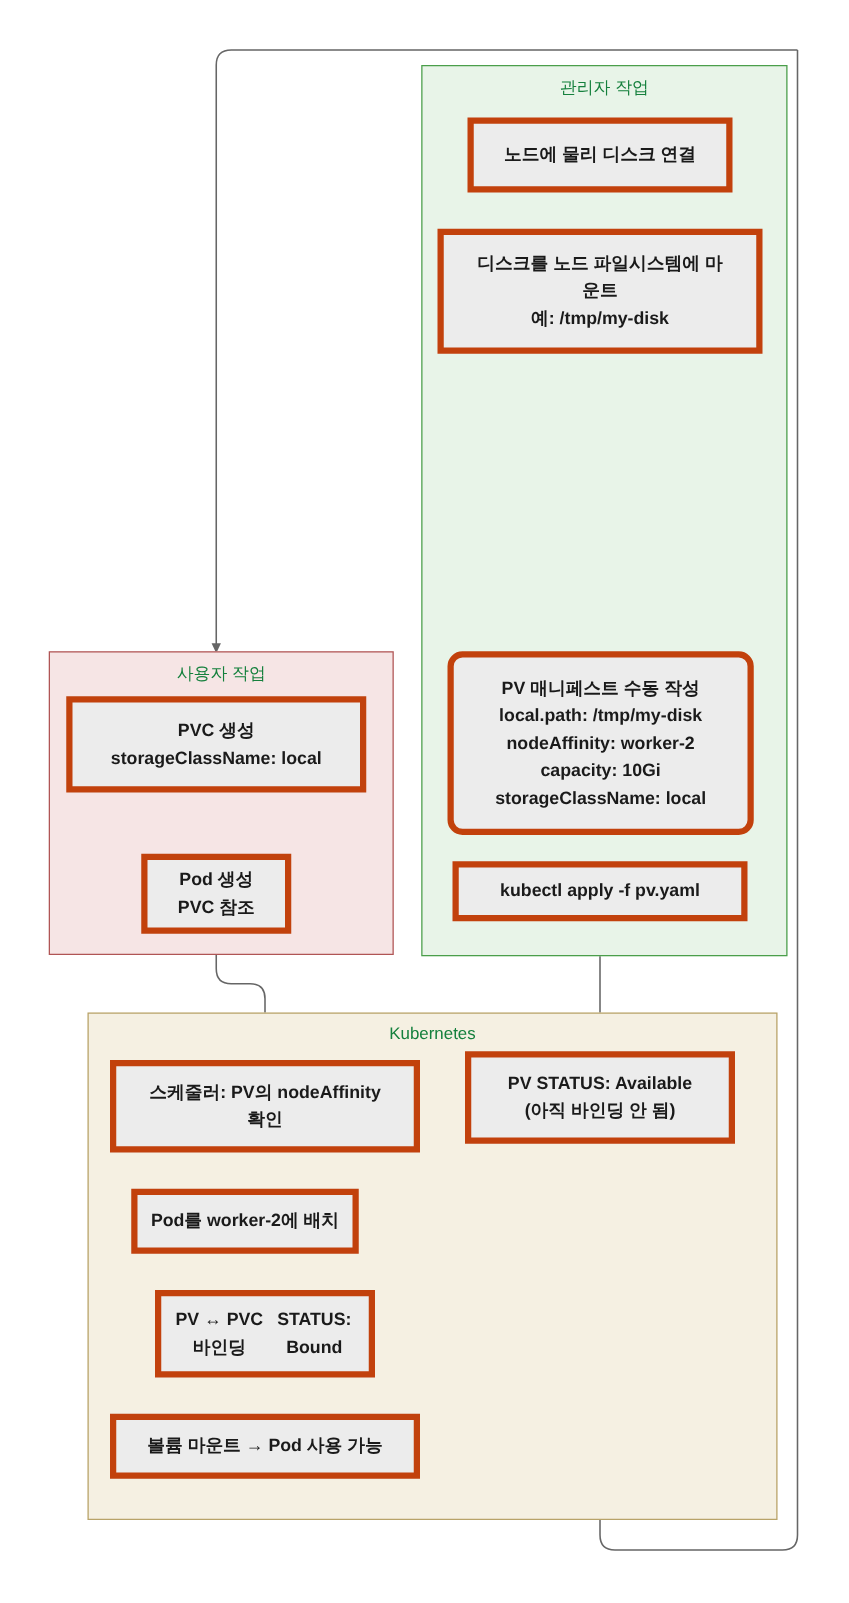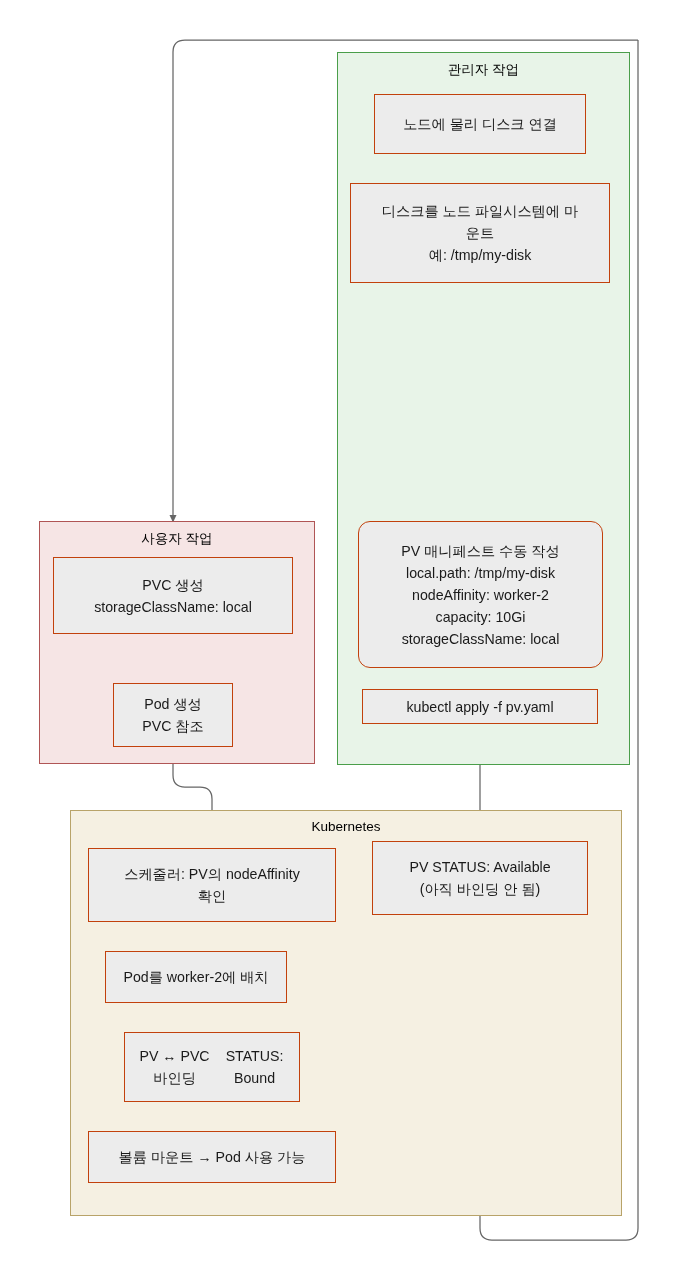--- a/index.html
+++ b/index.html
@@ -3,30 +3,30 @@
 <meta charset="utf-8">
 <style>
   html,body{margin:0;padding:0;background:#ffffff;}
   body{width:679px;height:1282px;position:relative;overflow:hidden;
        font-family:"Liberation Sans","DejaVu Sans",sans-serif;}
   #canvas{position:absolute;left:0;top:0;width:679px;height:1282px;}
   svg.wires{position:absolute;left:0;top:0;width:679px;height:1282px;pointer-events:none;}
 
   .cluster{position:absolute;box-sizing:border-box;border-width:1px;border-style:solid;}
   .cluster-title{position:absolute;left:0;right:0;text-align:center;
-       font-size:13.5px;color:#000000;white-space:nowrap;}
+       font-size:13.5px;color:#15803d;white-space:nowrap;}
 
   .cl-admin{background:#e8f4e8;border-color:#4a9e4a;}
   .cl-user{background:#f6e5e5;border-color:#b05555;}
   .cl-k8s{background:#f5f0e2;border-color:#b8a369;}
 
   .node{position:absolute;box-sizing:border-box;background:#ececec;
-        border:1px solid #c2410c;display:flex;align-items:center;
+        border:5px solid #c2410c;display:flex;align-items:center;
         justify-content:center;text-align:center;color:#1a1a1a;
-        font-size:14.2px;line-height:1.55;padding:5px 7px;}
+        font-size:14.2px;line-height:1.55;padding:5px 7px;font-weight:bold;}
   .node span{display:block;}
 </style>
 </head>
 <body>
 
 <div id="canvas">
 
   <svg class="wires" viewBox="0 0 679 1282">
     <defs>
       <marker id="ah" markerWidth="9" markerHeight="9" refX="5.2" refY="3" orient="auto" markerUnits="strokeWidth">
@@ -70,21 +70,21 @@
 
 
   <div class="node" style="left:358px;top:521px;width:245px;height:147px;flex-direction:column;border-radius:12px;">
     <span>PV 매니페스트 수동 작성</span>
     <span>local.path: /tmp/my-disk</span>
     <span>nodeAffinity: worker-2</span>
     <span>capacity: 10Gi</span>
     <span>storageClassName: local</span>
   </div>
 
-  <div class="node" style="left:362px;top:689px;width:236px;height:35px;">
+  <div class="node" style="left:362px;top:689px;width:236px;height:48px;">
     <span>kubectl apply -f pv.yaml</span>
   </div>
 
   <div class="cluster cl-user" style="left:39px;top:521px;width:276px;height:243px;">
     <div class="cluster-title" style="top:8px;">사용자 작업</div>
   </div>
 
   <div class="node" style="left:53px;top:557px;width:240px;height:77px;flex-direction:column;">
     <span>PVC 생성</span>
     <span>storageClassName: local</span>

